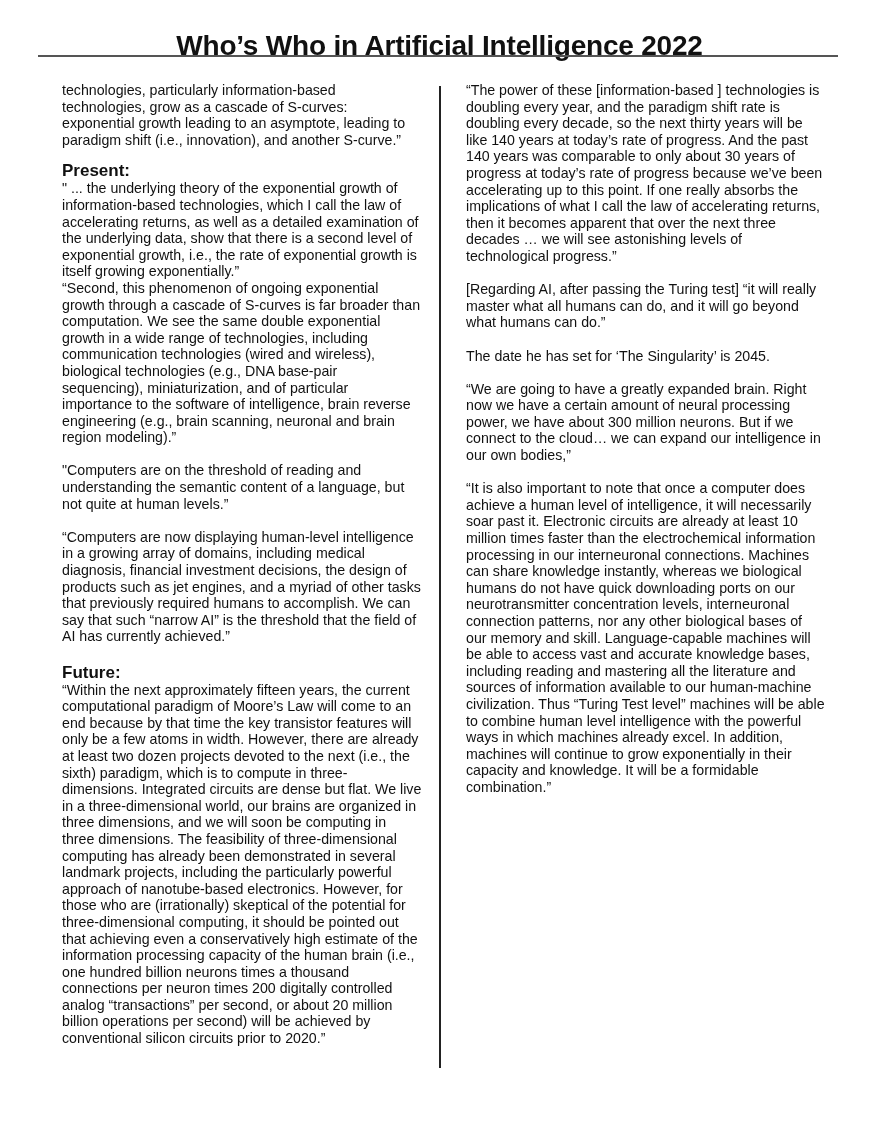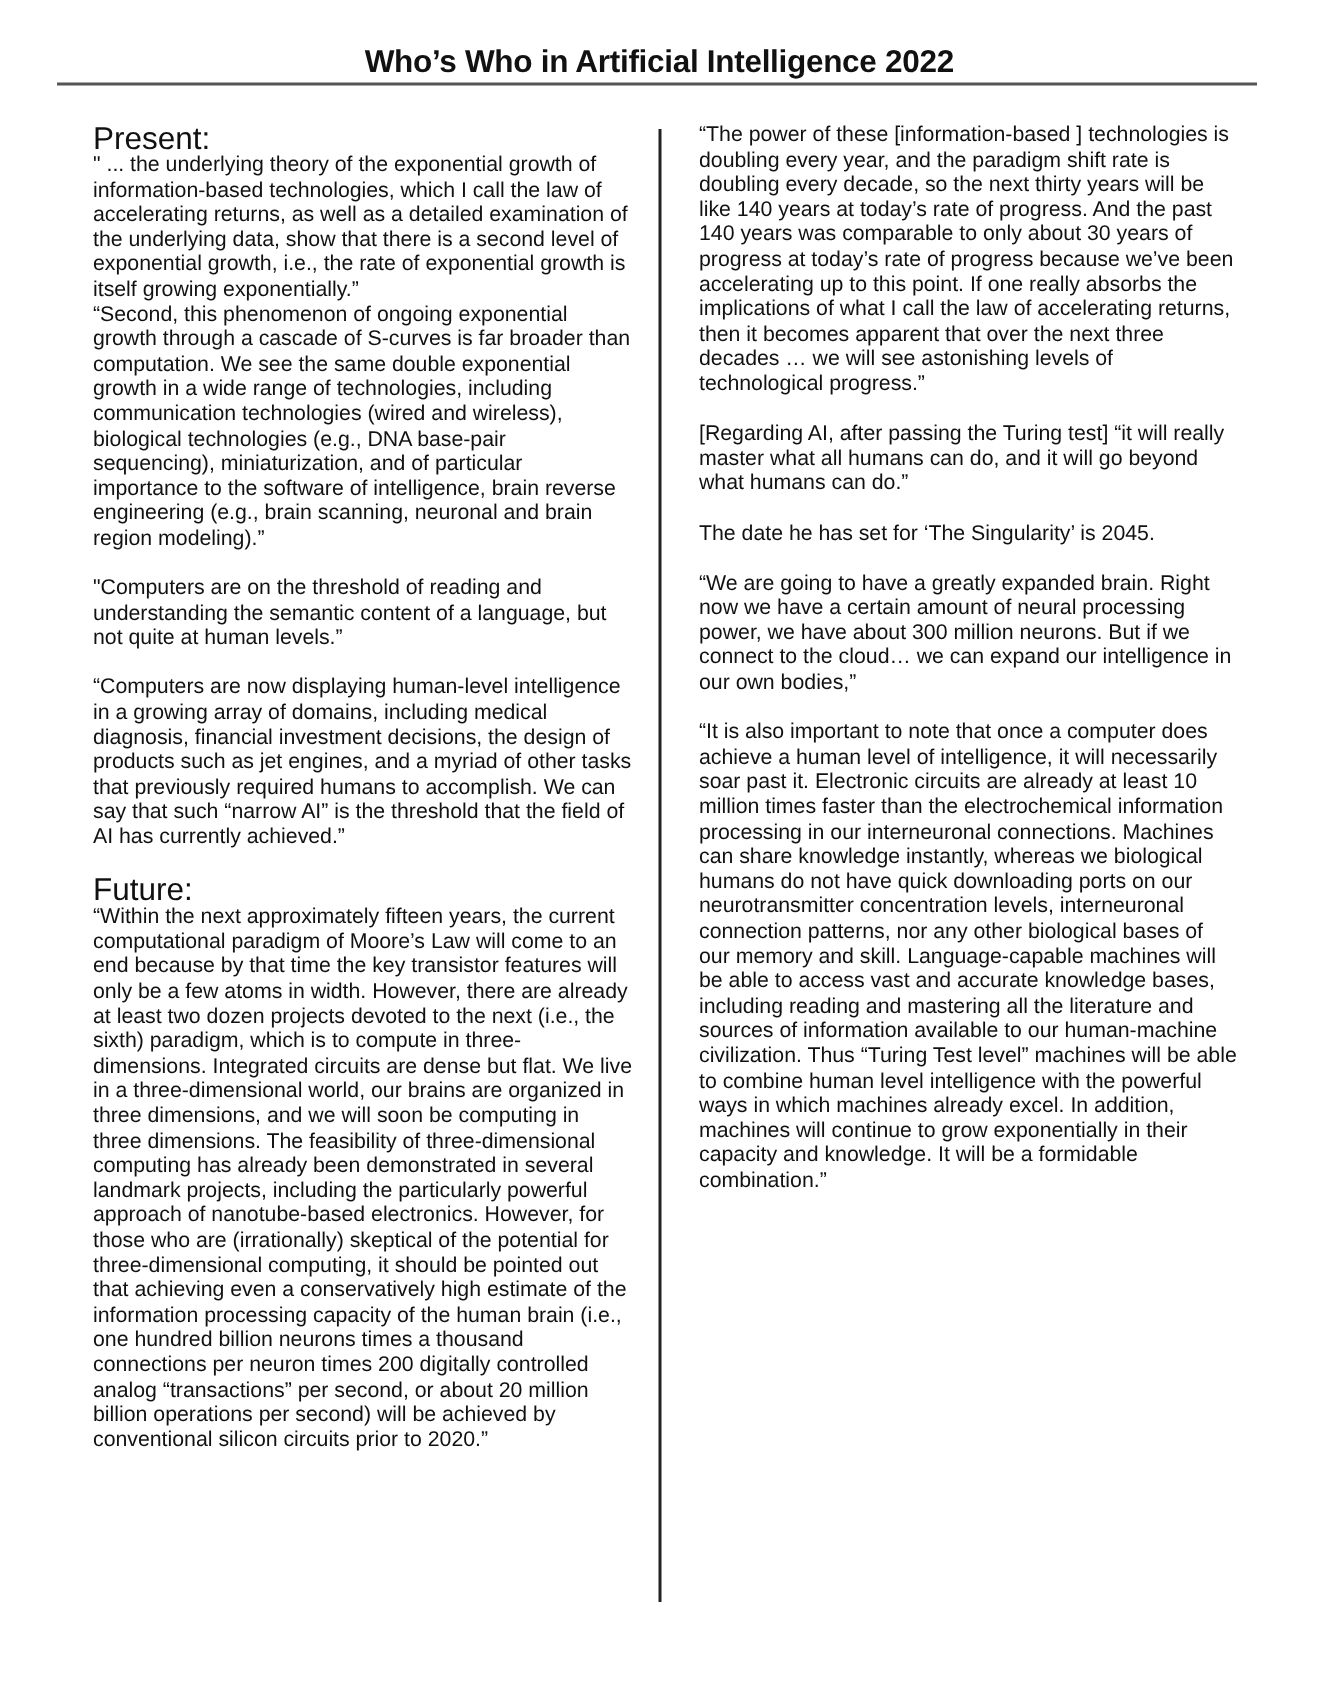--- a/index.html
+++ b/index.html
@@ -2,46 +2,47 @@
 <html><head>
   <meta charset="utf-8">
   <style>
     html, body { margin: 0; padding: 0; background: #ffffff; }
     body {
       width: 879px; height: 1136px; position: relative; overflow: hidden;
       font-family: "Liberation Sans", sans-serif; color: #111111;
     }
     .page-title {
       position: absolute; left: 0; top: 30px; width: 879px; text-align: center;
-      font-family: "Liberation Sans", sans-serif; font-weight: bold; font-size: 21px;
+      font-family: "Liberation Sans", sans-serif; font-weight: bold; font-size: 28px;
       letter-spacing: -0.2px; color: #111;
     }
     .col {
       position: absolute; top: 82px; font-size: 14.2px; line-height: 16.6px; color: #111;
     }
     .col-left { left: 62px; width: 360px; }
     .col-right { left: 466px; width: 360px; }
     .col p { margin: 0 0 16.6px 0; }
     .col p.tight { margin-bottom: 0; }
     .section-heading {
-      font-weight: normal; font-size: 21px; line-height: 18px; margin: 0; padding-top: 2px;
+      font-weight: bold; font-size: 17px; line-height: 18px; margin: 0; padding-top: 2px;
     }
     .divider {
       position: absolute; left: 439px; top: 86px; width: 2px; height: 982px; background: #222;
     }
     .link { color: #1a73c8; font-style: italic; text-decoration: underline; }
     .rule-line { position: absolute; left: 38px; top: 55px; width: 437px; height: 2px; background: #555; }
   </style>
 </head>
 <body>
 
 <div class="page-title">Who’s Who in Artificial Intelligence 2022</div>
 <div class="rule-line" style="left:38px;width:800px;"></div>
 
 <div class="col col-left">
+  <p style="margin-bottom:12px;">technologies, particularly information-based technologies, grow as a cascade of S-curves: exponential growth leading to an asymptote, leading to paradigm shift (i.e., innovation), and another S-curve.”</p>
   <h2 class="section-heading">Present:</h2>
   <p class="tight">" ... the underlying theory of the exponential growth of information-based technologies, which I call the law of accelerating returns, as well as a detailed examination of the underlying data, show that there is a second level of exponential growth, i.e., the rate of exponential growth is itself growing exponentially.”</p>
   <p>“Second, this phenomenon of ongoing exponential growth through a cascade of S-curves is far broader than computation. We see the same double exponential growth in a wide range of technologies, including communication technologies (wired and wireless), biological technologies (e.g., DNA base-pair sequencing), miniaturization, and of particular importance to the software of intelligence, brain reverse engineering (e.g., brain scanning, neuronal and brain region modeling).”</p>
   <p>"Computers are on the threshold of reading and understanding the semantic content of a language, but not quite at human levels.”</p>
   <p style="">“Computers are now displaying human-level intelligence in a growing array of domains, including medical diagnosis, financial investment decisions, the design of products such as jet engines, and a myriad of other tasks that previously required humans to accomplish. We can say that such “narrow AI” is the threshold that the field of AI has currently achieved.”</p>
   <h2 class="section-heading">Future:</h2>
   <p class="tight">“Within the next approximately fifteen years, the current computational paradigm of Moore’s Law will come to an end because by that time the key transistor features will only be a few atoms in width. However, there are already at least two dozen projects devoted to the next (i.e., the sixth) paradigm, which is to compute in three-dimensions. Integrated circuits are dense but flat. We live in a three-dimensional world, our brains are organized in three dimensions, and we will soon be computing in three dimensions. The feasibility of three-dimensional computing has already been demonstrated in several landmark projects, including the particularly powerful approach of nanotube-based electronics. However, for those who are (irrationally) skeptical of the potential for three-dimensional computing, it should be pointed out that achieving even a conservatively high estimate of the information processing capacity of the human brain (i.e., one hundred billion neurons times a thousand connections per neuron times 200 digitally controlled analog “transactions” per second, or about 20 million billion operations per second) will be achieved by conventional silicon circuits prior to 2020.”</p>
 </div>
 
 <div class="divider"></div>

